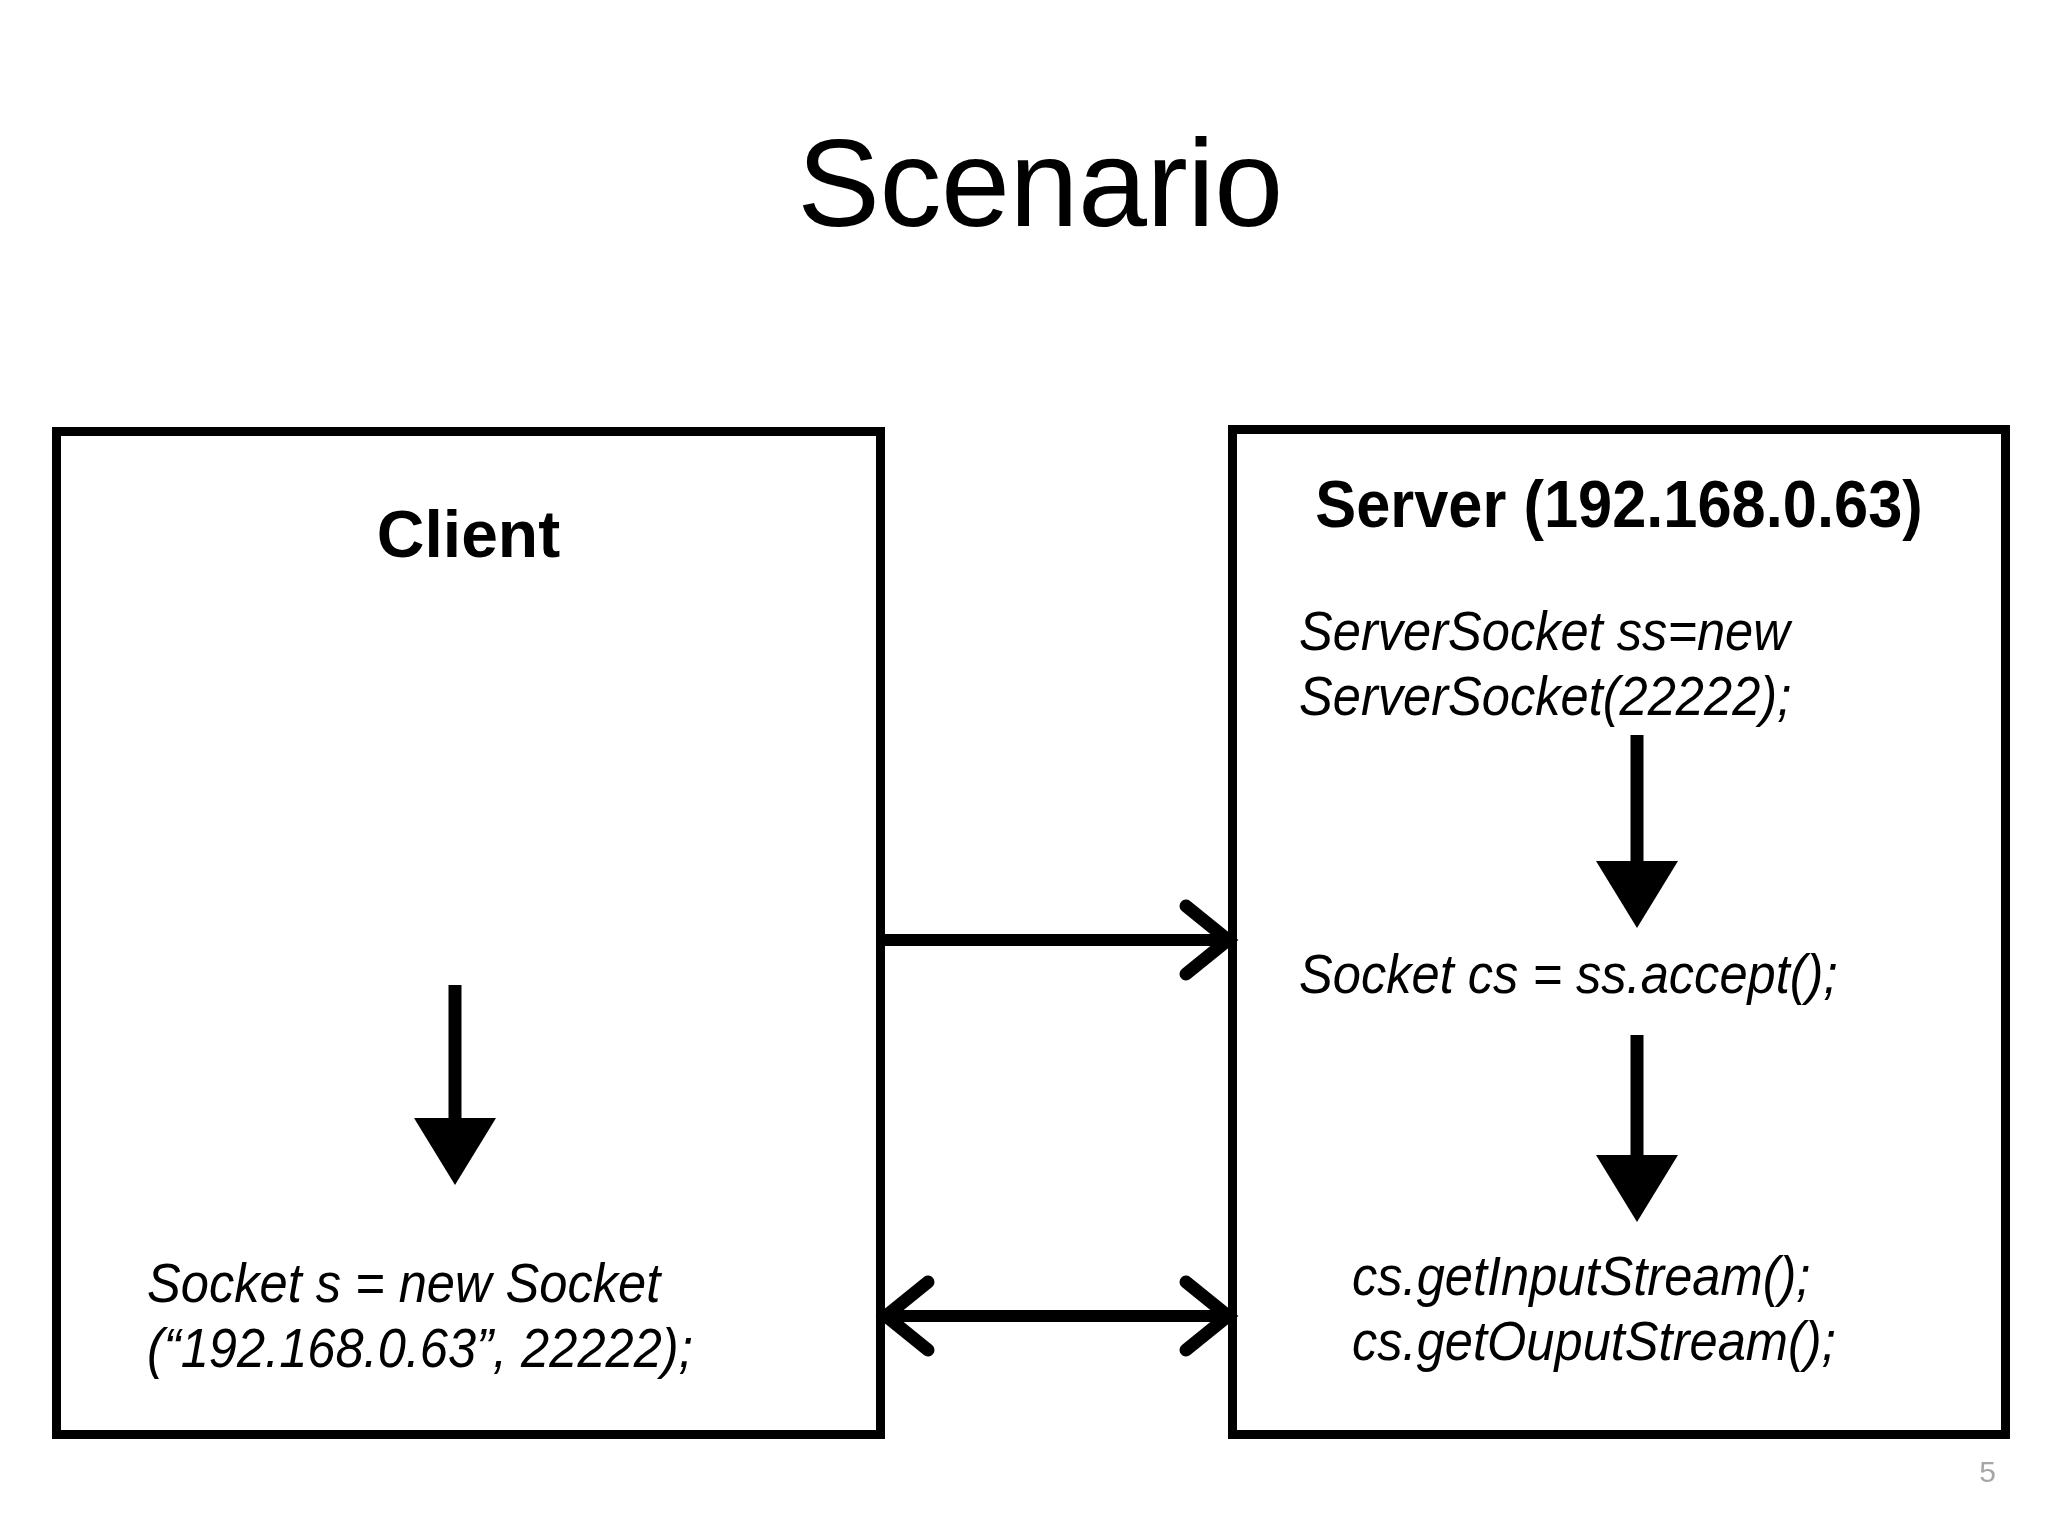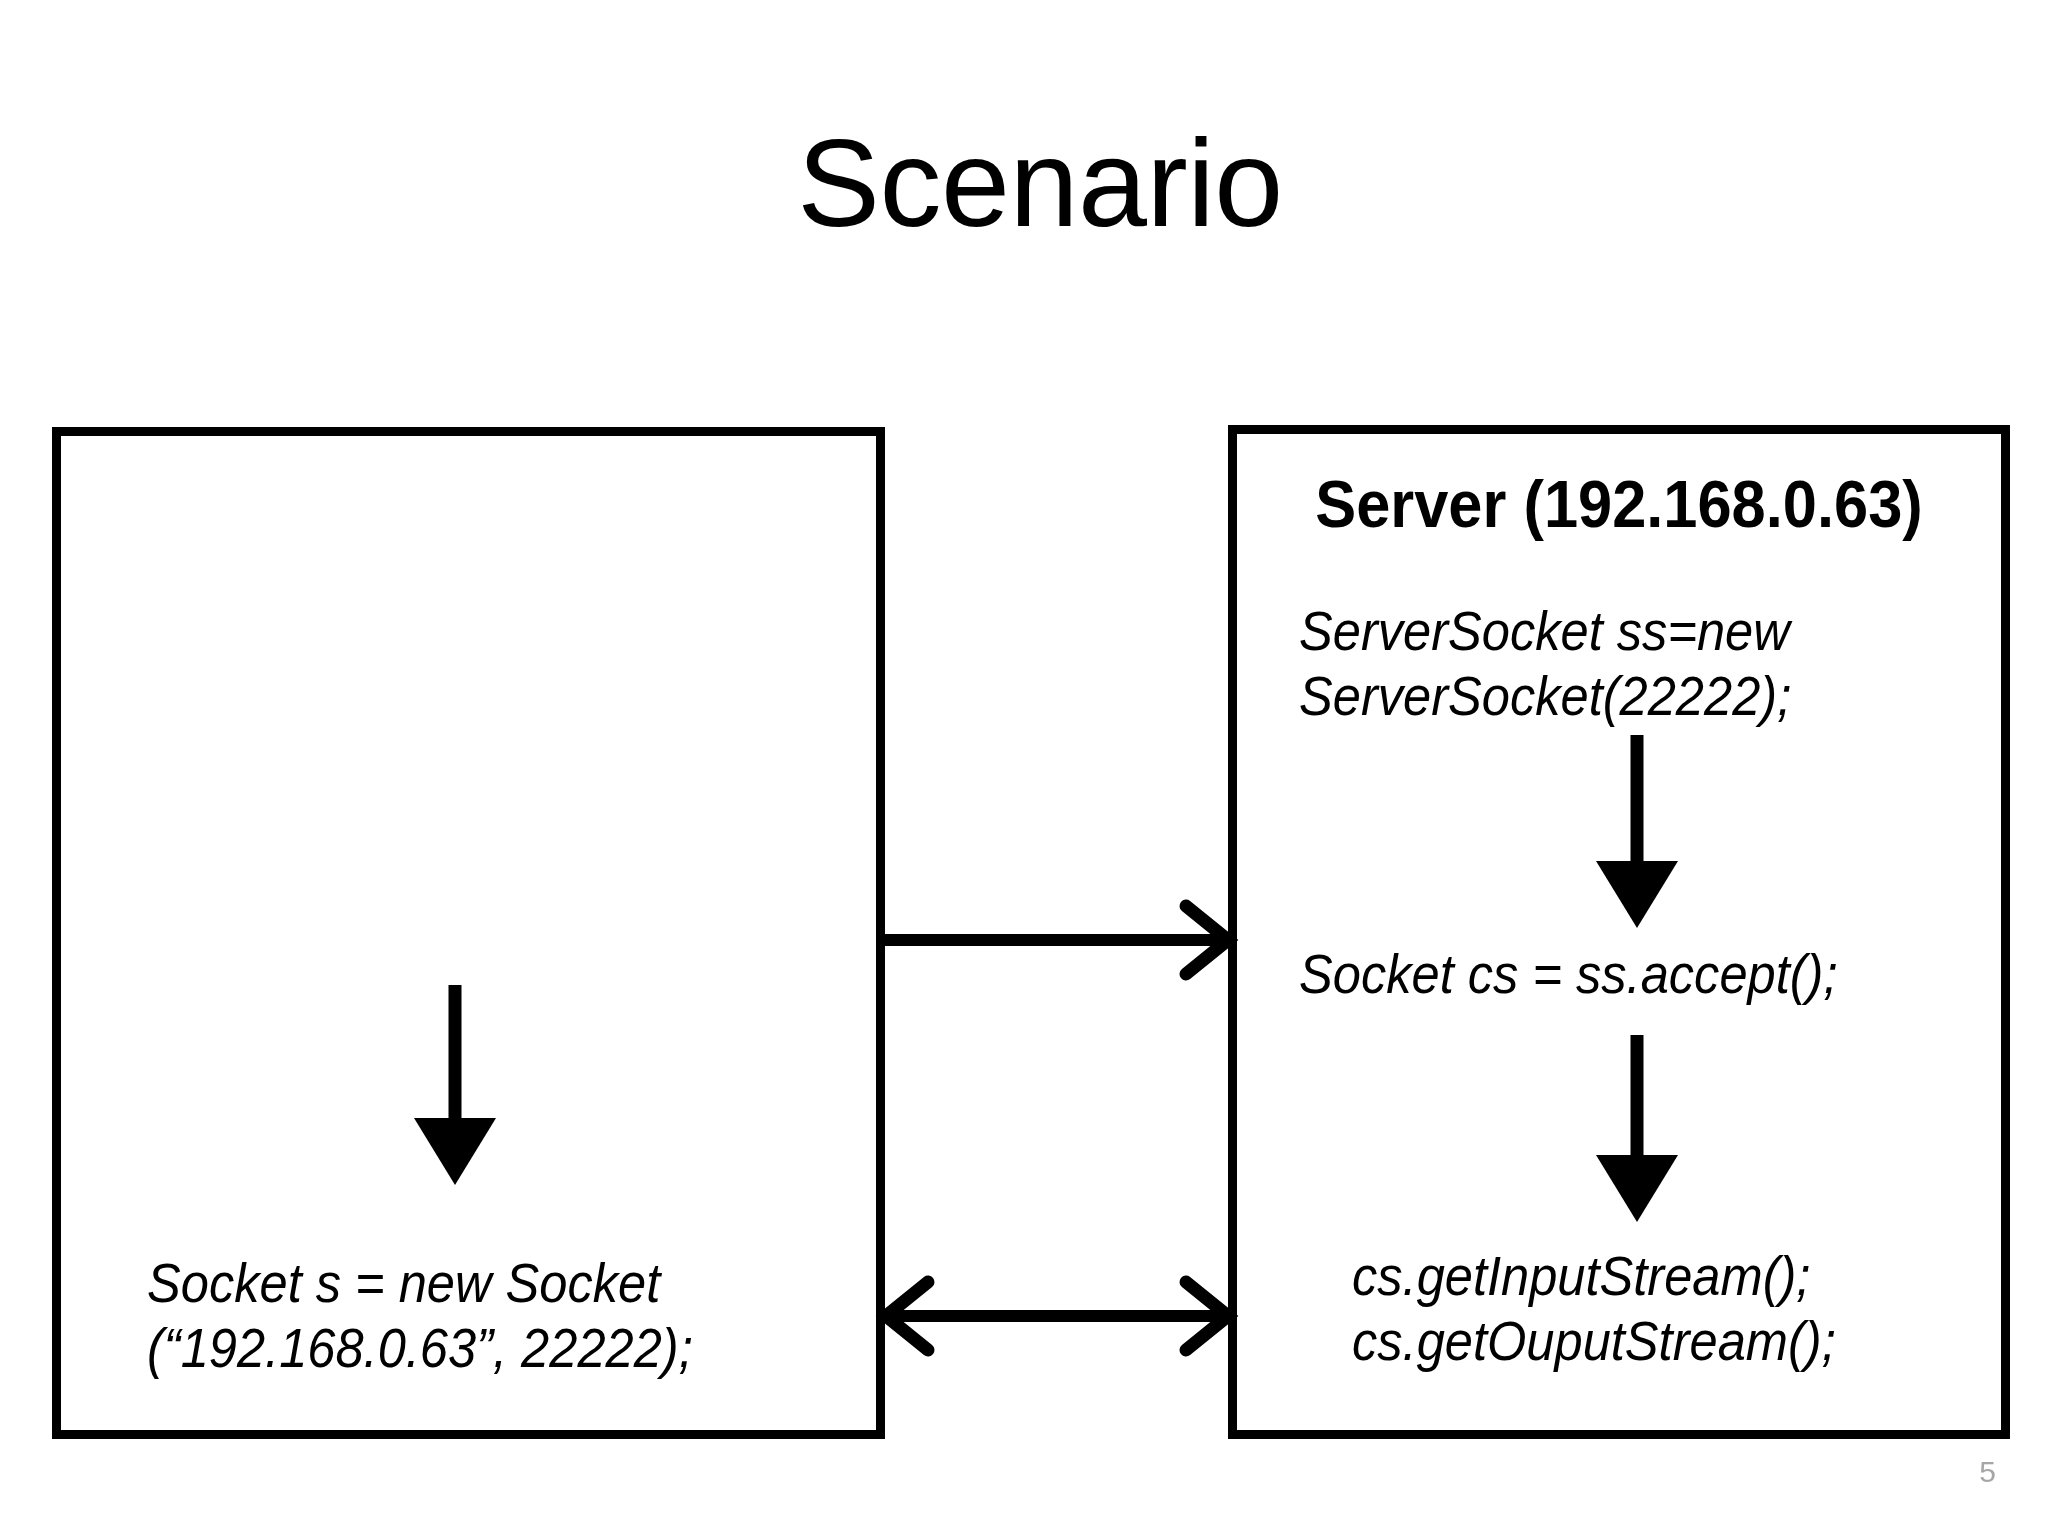--- a/index.html
+++ b/index.html
@@ -118,20 +118,21 @@
     text-align: right;
   }
 </style>
 </head>
 <body>
 
 <div id="slide-title">Scenario</div>
 
 <div id="client-box" class="node-box">
 
+  <div id="client-heading" class="box-heading">Client</div>
 
   <div id="client-code-1" class="code-text">Socket s = new Socket
 (“192.168.0.63”, 22222);</div>
 
 </div>
 
 <div id="server-box" class="node-box">
 
   <div id="server-heading" class="box-heading">Server (192.168.0.63)</div>
 

